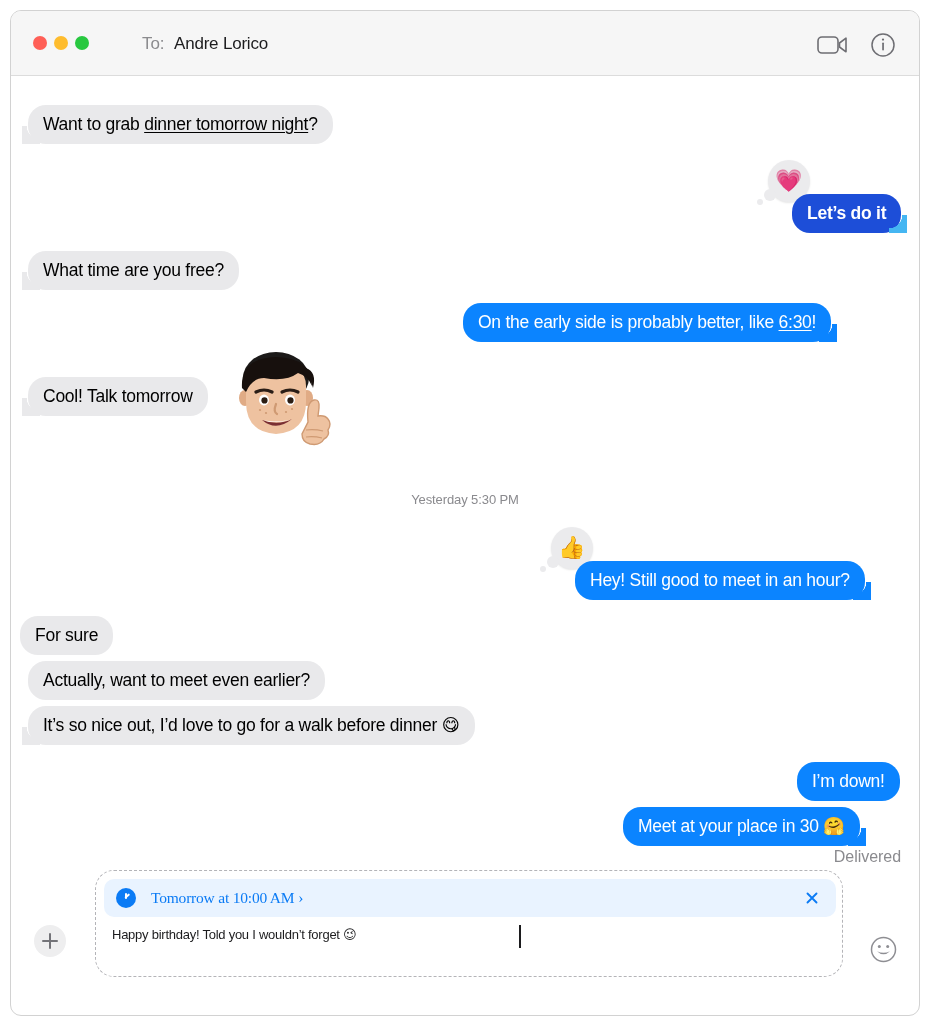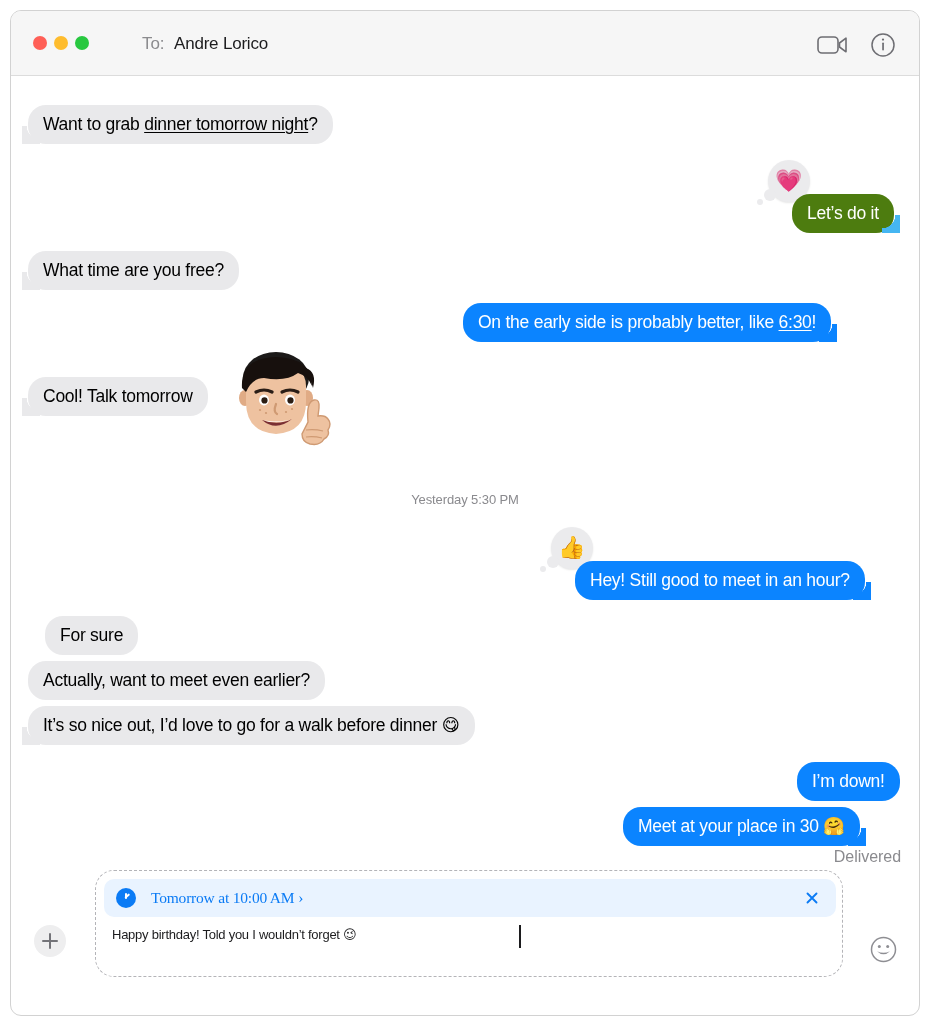--- a/index.html
+++ b/index.html
@@ -96,21 +96,21 @@
     border-radius: 18px;
     font-size: 17.5px;
     line-height: 1.28;
     letter-spacing: -0.25px;
     padding: 8px 15px 9px 15px;
     box-sizing: border-box;
     white-space: nowrap;
   }
   .bubble.gray  { background: #e9e9eb; color: #000000; }
   .bubble.blue  { background: #0b84ff; color: #ffffff; }
-  .bubble.blue-dim { background: #4d7c0f; color: #ffffff; }
+  .bubble.blue-dim { background: #1d4ed8; color: #ffffff; font-weight: bold; }
 
   .bubble u { text-decoration: underline; text-underline-offset: 2px; }
 
   
   .tail-l::after, .tail-r::after {
     content: "";
     position: absolute;
     bottom: 0;
     width: 18px;
     height: 18px;
@@ -379,21 +379,21 @@
       </svg>
     </div>
 
     <div class="daystamp" style="top:416px;">Yesterday 5:30 PM</div>
 
     <div class="tapback" style="left:540px; top:451px;">
       <span>👍</span>
     </div>
     <div class="bubble blue tail-r" style="left:564px; top:485px;">Hey! Still good to meet in an hour?</div>
 
-    <div class="bubble gray" style="left:34px; top:540px;">For sure</div>
+    <div class="bubble gray" style="left:9px; top:540px;">For sure</div>
 
     <div class="bubble gray" style="left:17px; top:585px;">Actually, want to meet even earlier?</div>
 
     <div class="bubble gray tail-l" style="left:17px; top:630px;">It’s so nice out, I’d love to go for a walk before dinner 😋</div>
 
     <div class="bubble blue" style="left:786px; top:686px;">I’m down!</div>
 
     <div class="bubble blue tail-r" style="left:612px; top:731px;">Meet at your place in 30 🤗</div>
 
     <div class="delivered" style="right:18px; top:772px;">Delivered</div>

